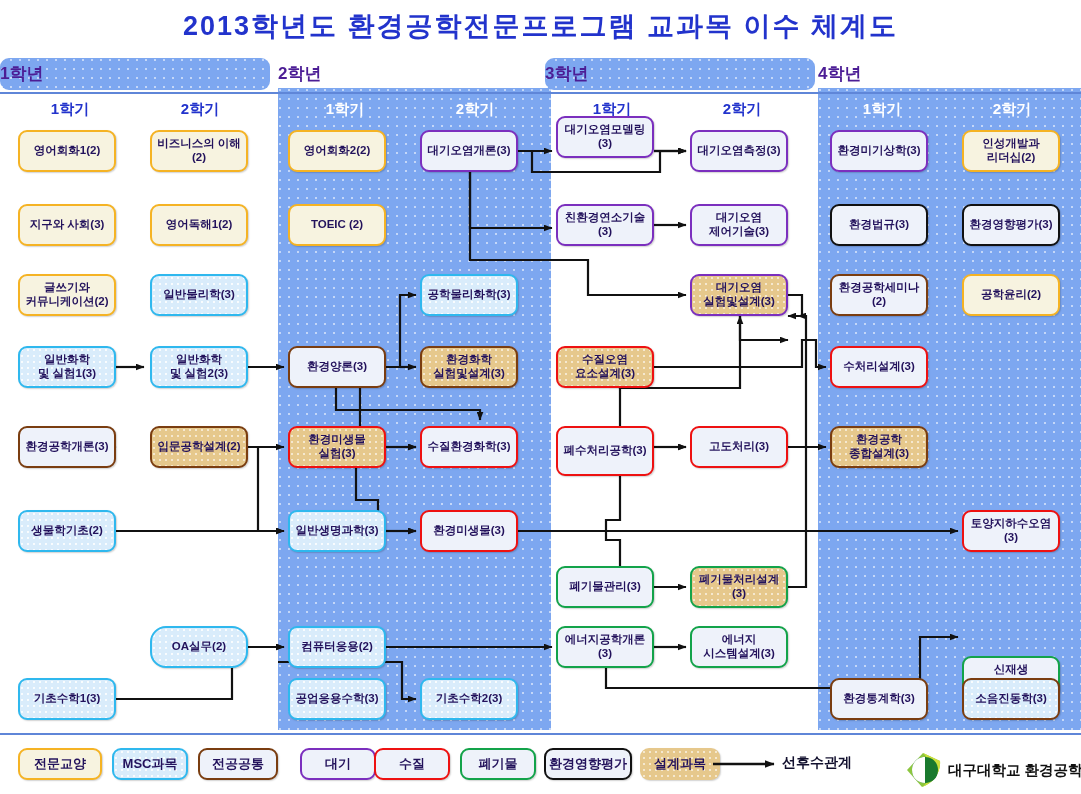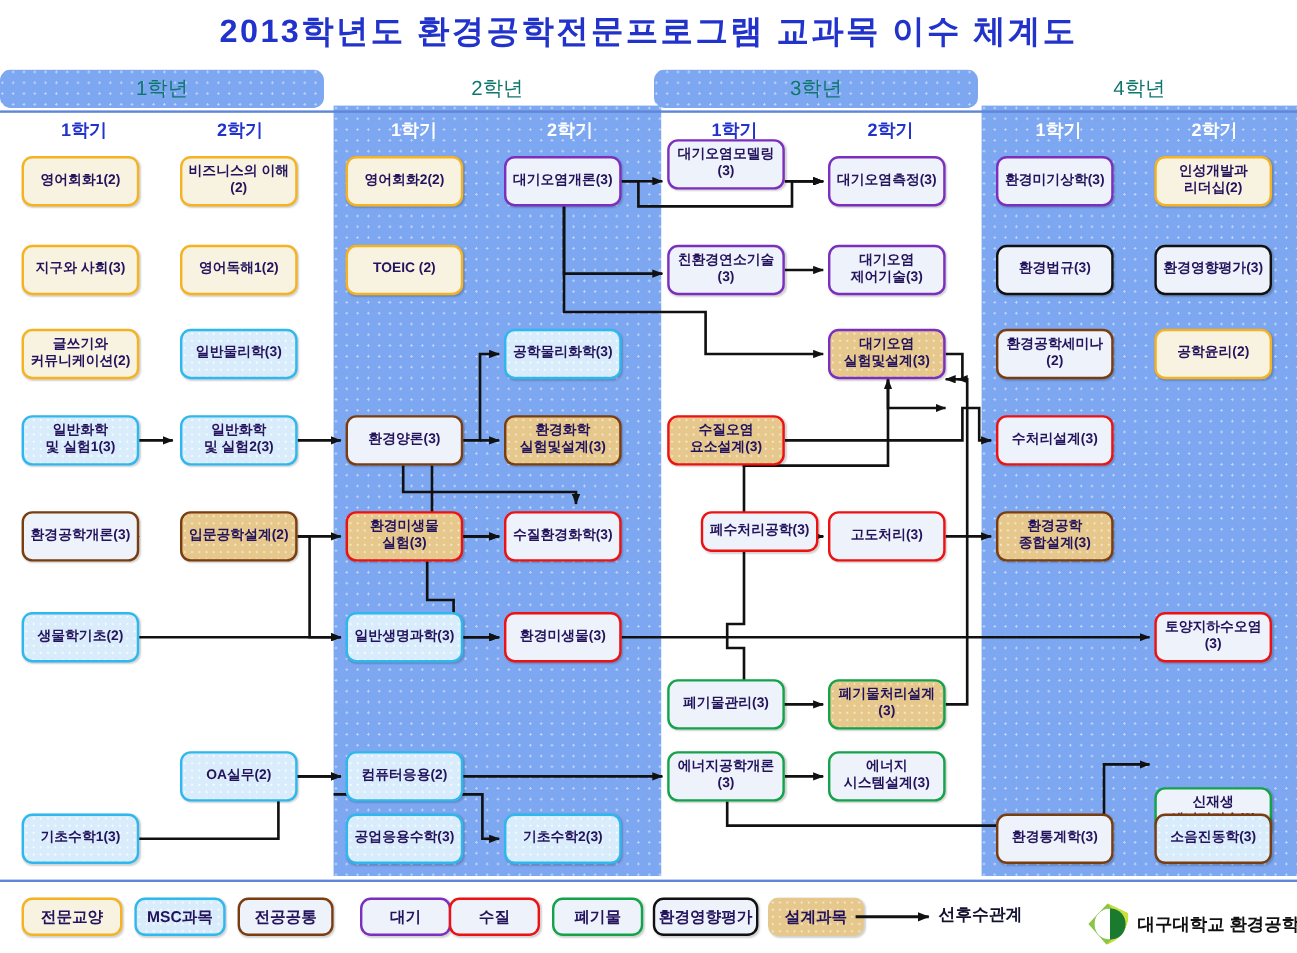--- a/index.html
+++ b/index.html
@@ -50,24 +50,24 @@
     background: #7da7f0;
     background-image: radial-gradient(circle at 2px 2px, rgba(255,255,255,.55) 0.8px, transparent 1px);
     background-size: 9px 9px;
     z-index: 1;
   }
   .yearlabel {
     position: absolute;
     top: 60px;
     height: 28px;
     line-height: 28px;
-    text-align: center;
+    text-align: left;
     font-size: 17px;
-    font-weight: normal;
-    color: #0f766e;
+    font-weight: bold;
+    color: #4c1d95;
     z-index: 3;
   }
 
   
   .semlabel {
     position: absolute;
     top: 98px;
     height: 22px;
     line-height: 22px;
     text-align: center;
@@ -287,21 +287,21 @@
       <div class="box c-gyoyang f-cream" style="left: 18px; top: 274px; width: 98px; height: 42px;">글쓰기와
 커뮤니케이션(2)</div>
       <div class="box c-msc f-msc" style="left: 150px; top: 274px; width: 98px; height: 42px;">일반물리학(3)</div>
       <div class="box c-msc f-msc" style="left: 18px; top: 346px; width: 98px; height: 42px;">일반화학
 및 실험1(3)</div>
       <div class="box c-msc f-msc" style="left: 150px; top: 346px; width: 98px; height: 42px;">일반화학
 및 실험2(3)</div>
       <div class="box c-gongtong f-plain" style="left: 18px; top: 426px; width: 98px; height: 42px;">환경공학개론(3)</div>
       <div class="box c-gongtong f-design" style="left: 150px; top: 426px; width: 98px; height: 42px;">입문공학설계(2)</div>
       <div class="box c-msc f-msc" style="left: 18px; top: 510px; width: 98px; height: 42px;">생물학기초(2)</div>
-      <div class="box c-msc f-msc" style="left: 150px; top: 626px; width: 98px; height: 42px;">OA실무(2)</div>
+      <div class="box c-msc f-msc" style="left: 150px; top: 626px; width: 98px; height: 42px; border-radius: 16px;">OA실무(2)</div>
       <div class="box c-msc f-msc" style="left: 18px; top: 678px; width: 98px; height: 42px;">기초수학1(3)</div>
       <div class="box c-gyoyang f-cream" style="left: 288px; top: 130px; width: 98px; height: 42px;">영어회화2(2)</div>
       <div class="box c-daegi f-plain" style="left: 420px; top: 130px; width: 98px; height: 42px;">대기오염개론(3)</div>
       <div class="box c-gyoyang f-cream" style="left: 288px; top: 204px; width: 98px; height: 42px;">TOEIC (2)</div>
       <div class="box c-msc f-msc" style="left: 420px; top: 274px; width: 98px; height: 42px;">공학물리화학(3)</div>
       <div class="box c-gongtong f-plain" style="left: 288px; top: 346px; width: 98px; height: 42px;">환경양론(3)</div>
       <div class="box c-gongtong f-design" style="left: 420px; top: 346px; width: 98px; height: 42px;">환경화학
 실험및설계(3)</div>
       <div class="box c-sujil f-design" style="left: 288px; top: 426px; width: 98px; height: 42px;">환경미생물
 실험(3)</div>
@@ -315,21 +315,21 @@
 (3)</div>
       <div class="box c-daegi f-plain" style="left: 690px; top: 130px; width: 98px; height: 42px;">대기오염측정(3)</div>
       <div class="box c-daegi f-plain" style="left: 556px; top: 204px; width: 98px; height: 42px;">친환경연소기술
 (3)</div>
       <div class="box c-daegi f-plain" style="left: 690px; top: 204px; width: 98px; height: 42px;">대기오염
 제어기술(3)</div>
       <div class="box c-daegi f-design" style="left: 690px; top: 274px; width: 98px; height: 42px;">대기오염
 실험및설계(3)</div>
       <div class="box c-sujil f-design" style="left: 556px; top: 346px; width: 98px; height: 42px;">수질오염
 요소설계(3)</div>
-      <div class="box c-sujil f-plain" style="left: 584px; top: 426px; width: 98px; height: 34px;">폐수처리공학(3)</div>
+      <div class="box c-sujil f-plain" style="left: 556px; top: 426px; width: 98px; height: 50px;">폐수처리공학(3)</div>
       <div class="box c-sujil f-plain" style="left: 690px; top: 426px; width: 98px; height: 42px;">고도처리(3)</div>
       <div class="box c-pyegi f-plain" style="left: 556px; top: 566px; width: 98px; height: 42px;">폐기물관리(3)</div>
       <div class="box c-pyegi f-design" style="left: 690px; top: 566px; width: 98px; height: 42px;">폐기물처리설계
 (3)</div>
       <div class="box c-pyegi f-plain" style="left: 556px; top: 626px; width: 98px; height: 42px;">에너지공학개론
 (3)</div>
       <div class="box c-pyegi f-plain" style="left: 690px; top: 626px; width: 98px; height: 42px;">에너지
 시스템설계(3)</div>
       <div class="box c-daegi f-plain" style="left: 830px; top: 130px; width: 98px; height: 42px;">환경미기상학(3)</div>
       <div class="box c-gyoyang f-cream" style="left: 962px; top: 130px; width: 98px; height: 42px;">인성개발과

